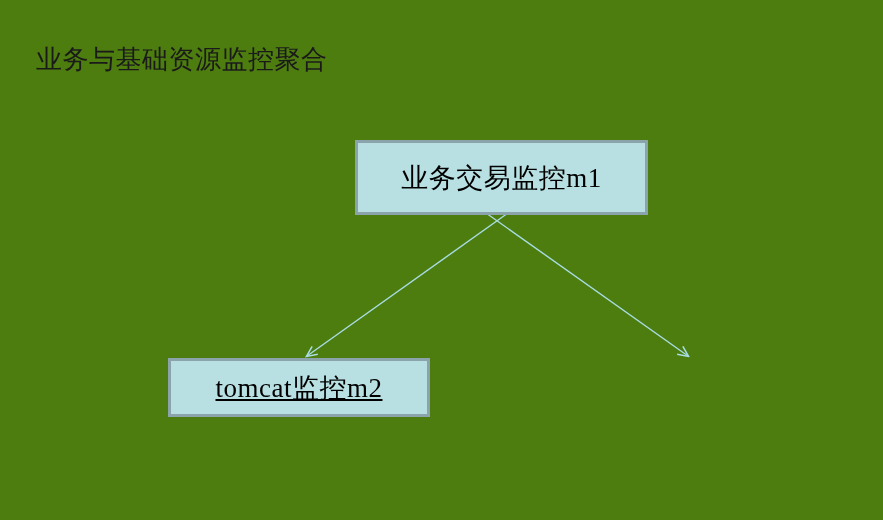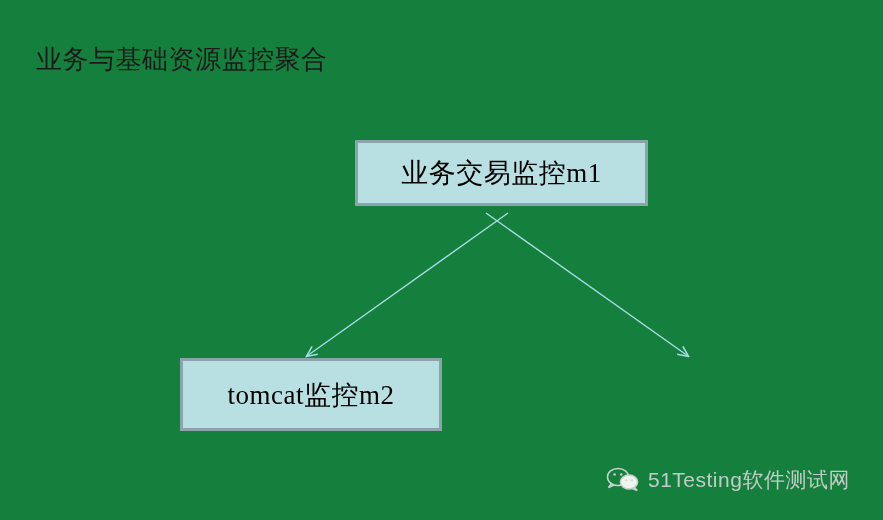--- a/index.html
+++ b/index.html
@@ -7,21 +7,21 @@
     padding: 0;
     background: #ffffff;
   }
   body {
     font-family: "Liberation Serif", "DejaVu Serif", serif;
   }
   #canvas {
     position: relative;
     width: 883px;
     height: 520px;
-    background: #15803d;
+    background: #4d7c0f;
     overflow: hidden;
   }
   #diagram-title {
     position: absolute;
     left: 36px;
     top: 44px;
     font-family: "Liberation Serif", "DejaVu Serif", serif;
     font-size: 26px;
     line-height: 32px;
     color: #1a1a1a;
@@ -49,27 +49,28 @@
     font-family: "Liberation Serif", "DejaVu Serif", serif;
     font-size: 27px;
     color: #000000;
     white-space: nowrap;
     letter-spacing: 0.5px;
   }
   #node-m1 {
     left: 355px;
     top: 140px;
     width: 293px;
-    height: 66px;
+    height: 75px;
   }
   #node-m2 {
-    left: 180px;
+    left: 168px;
     top: 358px;
     width: 262px;
-    height: 73px;
+    height: 59px;
+    text-decoration: underline;
   }
   #node-m3 {
     left: 562px;
     top: 358px;
     width: 250px;
     height: 75px;
   }
   #watermark {
     position: absolute;
     left: 606px;
@@ -114,27 +115,14 @@
 
   <div id="node-m1" class="node-box">
     <span class="node-label">业务交易监控m1</span>
   </div>
 
   <div id="node-m2" class="node-box">
     <span class="node-label">tomcat监控m2</span>
   </div>
 
 
-  <div id="watermark">
-    <svg class="wechat-icon" width="34" height="28" viewBox="0 0 34 28">
-      <ellipse cx="12" cy="11" rx="10.5" ry="8.6" fill="none" stroke="#d8d8d8" stroke-width="1.5"></ellipse>
-      <path d="M5.5,17.5 L2.5,21.5 L7.6,19.2 Z" fill="none" stroke="#d8d8d8" stroke-width="1.5"></path>
-      <circle cx="8.6" cy="8.6" r="1.25" fill="#d8d8d8"></circle>
-      <circle cx="15.2" cy="8.6" r="1.25" fill="#d8d8d8"></circle>
-      <ellipse cx="23" cy="16" rx="8.6" ry="7" fill="#ffffff" stroke="#d8d8d8" stroke-width="1.5"></ellipse>
-      <path d="M28.4,21.3 L31.2,24.6 L26.8,22.8 Z" fill="none" stroke="#d8d8d8" stroke-width="1.5"></path>
-      <circle cx="20.2" cy="14.2" r="1.05" fill="#d8d8d8"></circle>
-      <circle cx="25.8" cy="14.2" r="1.05" fill="#d8d8d8"></circle>
-    </svg>
-    <span id="watermark-text">51Testing软件测试网</span>
-  </div>
 
 </div>
 
 </body></html>

